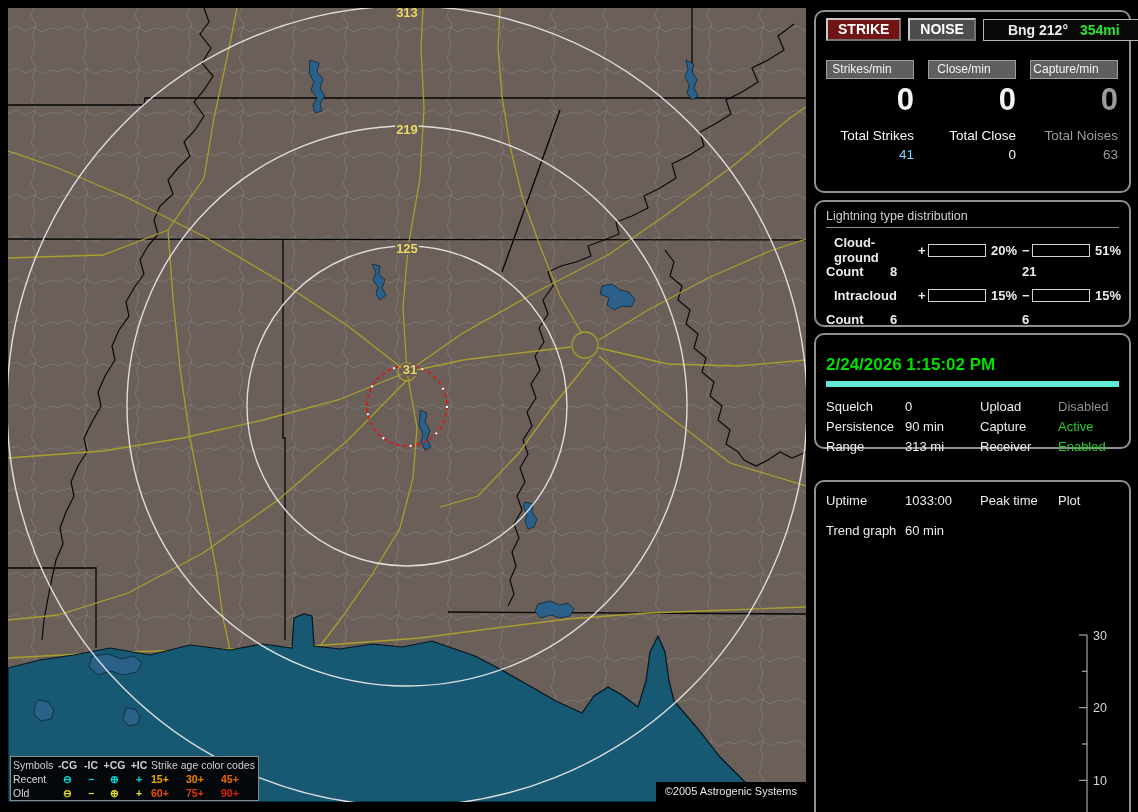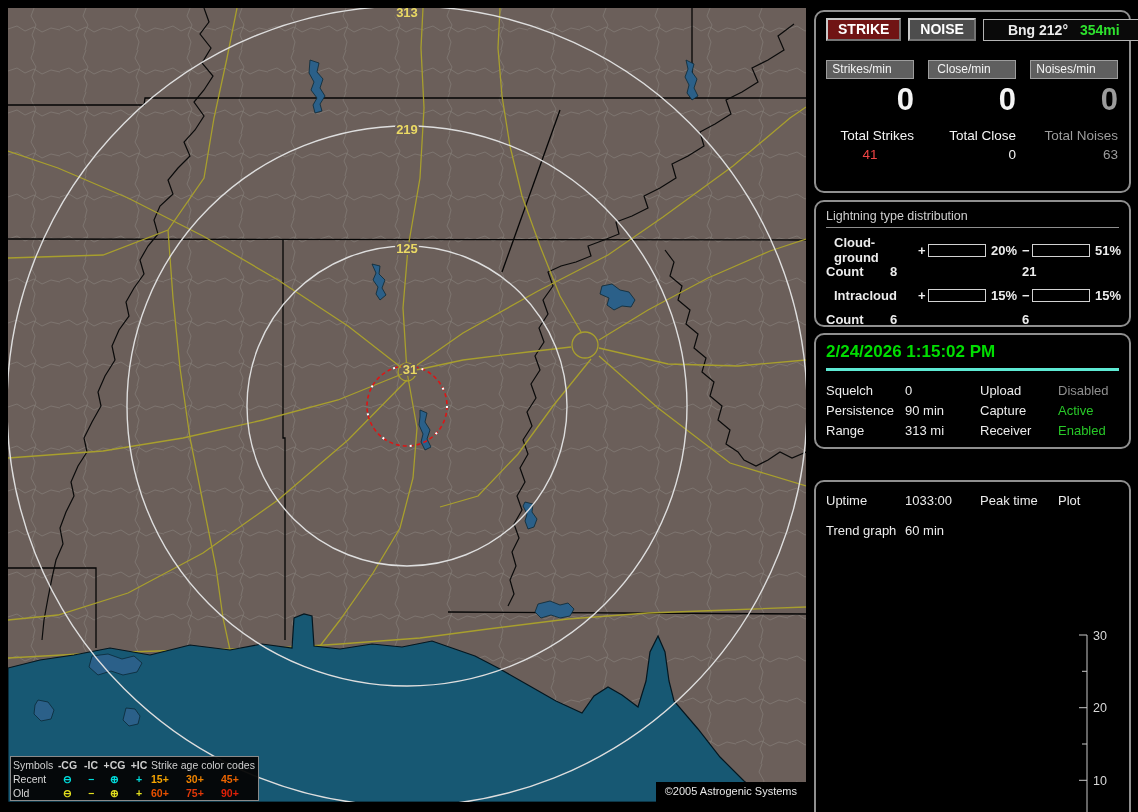--- a/index.html
+++ b/index.html
@@ -41,21 +41,21 @@
   .tval{font-size:13.5px;text-align:right;margin-top:4px;}
   
   .dtitle{color:#cfcfcf;font-size:12.5px;border-bottom:1px solid #8f8f8f;padding-bottom:4px;margin-bottom:7px;}
   .drow{display:grid;grid-template-columns:84px 10px 58px 36px 10px 58px 37px;align-items:center;
         font-weight:bold;font-size:13px;height:24px;margin-left:8px;}
   .drow .pct{text-align:left;padding-left:5px;}
   .bar{width:56px;height:11px;border:1px solid #d2d2d2;background:#000;}
   .bar .fill{height:100%;}
   .crow{display:grid;grid-template-columns:64px 132px auto;font-weight:bold;font-size:13px;height:24px;align-items:center;}
   
-  .dt{font-size:17px;font-weight:bold;border-bottom:3px solid #5eead4;padding:2px 0 6px 0;margin-bottom:9px;}
+  .dt{font-size:17px;font-weight:bold;border-bottom:6px solid #5eead4;padding:2px 0 6px 0;margin-bottom:9px;margin-top:13px;}
   .irow{display:grid;grid-template-columns:79px 75px 78px auto;font-size:13px;height:20px;align-items:center;}
   #p4 .irow{height:23px;}
   .trendrow{margin-top:7px;}
   #trendsvg{position:absolute;right:6px;bottom:5px;}
   .axis{stroke:#c8c8c8;stroke-width:1;fill:none;}
   .axlab{fill:#d8d8d8;font-size:12.5px;font-family:"Liberation Sans",sans-serif;}
 </style>
 </head>
 <body>
 
@@ -173,28 +173,28 @@
     <div class="btnrow">
       <div class="btn" style="background: rgb(112, 20, 20);">STRIKE</div>
       <div class="btn" style="background: rgb(77, 77, 77);">NOISE</div>
       <div class="bng">
         <span>Bng 212°</span><span class="rng" style="color: rgb(46, 226, 46);">354mi</span>
       </div>
     </div>
     <div class="statgrid">
       <div class="chip">Strikes/min</div>
       <div class="chip">Close/min</div>
-      <div class="chip">Noises/min</div>
+      <div class="chip">Capture/min</div>
       <div class="rate" style="color: rgb(244, 244, 244);">0</div>
       <div class="rate" style="color: rgb(244, 244, 244);">0</div>
       <div class="rate" style="color: rgb(156, 156, 156);">0</div>
       <div class="tlabel" style="color: rgb(244, 244, 244);">Total Strikes</div>
       <div class="tlabel" style="color: rgb(244, 244, 244);">Total Close</div>
       <div class="tlabel" style="color: rgb(156, 156, 156);">Total Noises</div>
-      <div class="tval" style="color: #ef4444; text-align: center;">41</div>
+      <div class="tval" style="color: #7dd3fc;">41</div>
       <div class="tval" style="color: rgb(244, 244, 244);">0</div>
       <div class="tval" style="color: rgb(156, 156, 156);">63</div>
     </div>
   </div>
 
   <div class="panel" id="p2">
     <div class="dtitle">Lightning type distribution</div>
 
     <div class="drow">
       <span>Cloud-ground</span>

